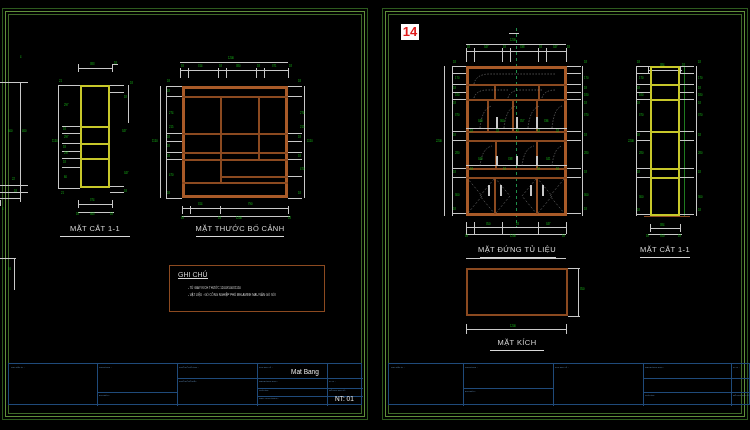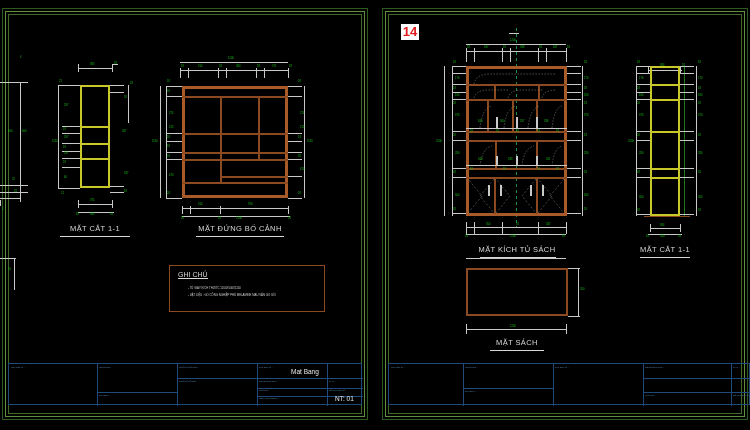--- a/index.html
+++ b/index.html
@@ -222,21 +222,21 @@
     <div class="abs white" style="left:288px;top:206px;width:1px;height:8px;"></div>
     <div class="abs white" style="left:182px;top:208px;width:106px;height:1px;"></div>
     <div class="abs white" style="left:182px;top:216px;width:108px;height:1px;"></div>
     <div class="abs dtxt" style="left:198px;top:203px;">314</div>
     <div class="abs dtxt" style="left:248px;top:203px;">790</div>
     <div class="abs dtxt" style="left:181px;top:217px;">18</div>
     <div class="abs dtxt" style="left:218px;top:217px;">18</div>
     <div class="abs dtxt" style="left:236px;top:217px;">1200</div>
     <div class="abs dtxt" style="left:288px;top:217px;">18</div>
 
-    <div class="cap" style="left:175px;top:224px;width:130px;">MẶT ĐỨNG BỐ CẢNH</div>
+    <div class="cap" style="left:175px;top:224px;width:130px;">MẶT THƯỚC BỐ CẢNH</div>
     <div class="abs" style="left:196px;top:236px;width:88px;height:1px;background:#d8d8d8;"></div>
   </div>
 
   <div class="notebox" style="left:169px;top:265px;width:154px;height:45px;">
     <div class="note-title" style="left:8px;top:5px;">
       <u>GHI CHÚ</u>
     </div>
     <div class="note-line" style="left:18px;top:20px;">- TỦ GIÀY KÍCH THƯỚC 1200X500X1150</div>
     <div class="note-line" style="left:18px;top:27px;">- VẬT LIỆU : GỖ CÔNG NGHIỆP PHỦ MELAMINE MÀU VÂN GỖ SỒI</div>
   </div>
@@ -405,21 +405,21 @@
     <div class="abs white" style="left:566px;top:222px;width:1px;height:12px;"></div>
     <div class="abs white" style="left:466px;top:227px;width:100px;height:1px;"></div>
     <div class="abs white" style="left:466px;top:234px;width:100px;height:1px;"></div>
     <div class="abs dtxt" style="left:486px;top:223px;">350</div>
     <div class="abs dtxt" style="left:516px;top:223px;">18</div>
     <div class="abs dtxt" style="left:546px;top:223px;">347</div>
     <div class="abs dtxt" style="left:465px;top:235px;">18</div>
     <div class="abs dtxt" style="left:510px;top:235px;">1200</div>
     <div class="abs dtxt" style="left:562px;top:235px;">18</div>
 
-    <div class="cap" style="left:452px;top:245px;width:130px;">MẶT KÍCH TỦ SÁCH</div>
+    <div class="cap" style="left:452px;top:245px;width:130px;">MẶT ĐỨNG TỦ LIỆU</div>
     <div class="abs" style="left:480px;top:257px;width:76px;height:1px;background:#d8d8d8;"></div>
   </div>
 
   <div>
 
     <div class="abs white" style="left:648px;top:66px;width:1px;height:8px;"></div>
     <div class="abs white" style="left:680px;top:66px;width:1px;height:8px;"></div>
     <div class="abs white" style="left:648px;top:70px;width:34px;height:1px;"></div>
     <div class="abs dtxt" style="left:660px;top:64px;">384</div>
     <div class="abs dtxt" style="left:682px;top:64px;">18</div>
@@ -507,21 +507,21 @@
     <div class="abs white" style="left:466px;top:324px;width:1px;height:10px;"></div>
     <div class="abs white" style="left:566px;top:324px;width:1px;height:10px;"></div>
     <div class="abs white" style="left:466px;top:329px;width:100px;height:1px;"></div>
     <div class="abs dtxt" style="left:510px;top:325px;">1200</div>
 
     <div class="abs white" style="left:578px;top:268px;width:1px;height:48px;"></div>
     <div class="abs white" style="left:568px;top:268px;width:12px;height:1px;"></div>
     <div class="abs white" style="left:568px;top:316px;width:12px;height:1px;"></div>
     <div class="abs dtxt" style="left:580px;top:288px;">350</div>
 
-    <div class="cap" style="left:452px;top:338px;width:130px;">MẶT SÁCH</div>
+    <div class="cap" style="left:452px;top:338px;width:130px;">MẶT KÍCH</div>
     <div class="abs" style="left:490px;top:350px;width:54px;height:1px;background:#d8d8d8;"></div>
   </div>
 
   <div class="tb" style="left:8px;top:363px;width:354px;height:42px;">
     <div class="tb-v" style="left:88px;top:0;width:1px;height:42px;"></div>
     <div class="tb-v" style="left:168px;top:0;width:1px;height:42px;"></div>
     <div class="tb-v" style="left:248px;top:0;width:1px;height:42px;"></div>
     <div class="tb-h" style="left:168px;top:14px;width:80px;height:1px;"></div>
     <div class="tb-h" style="left:248px;top:14px;width:106px;height:1px;"></div>
     <div class="tb-h" style="left:248px;top:24px;width:106px;height:1px;"></div>

